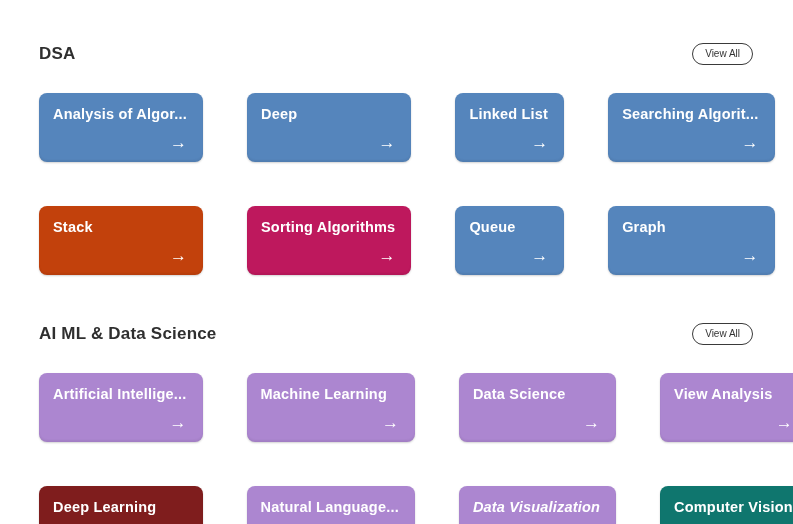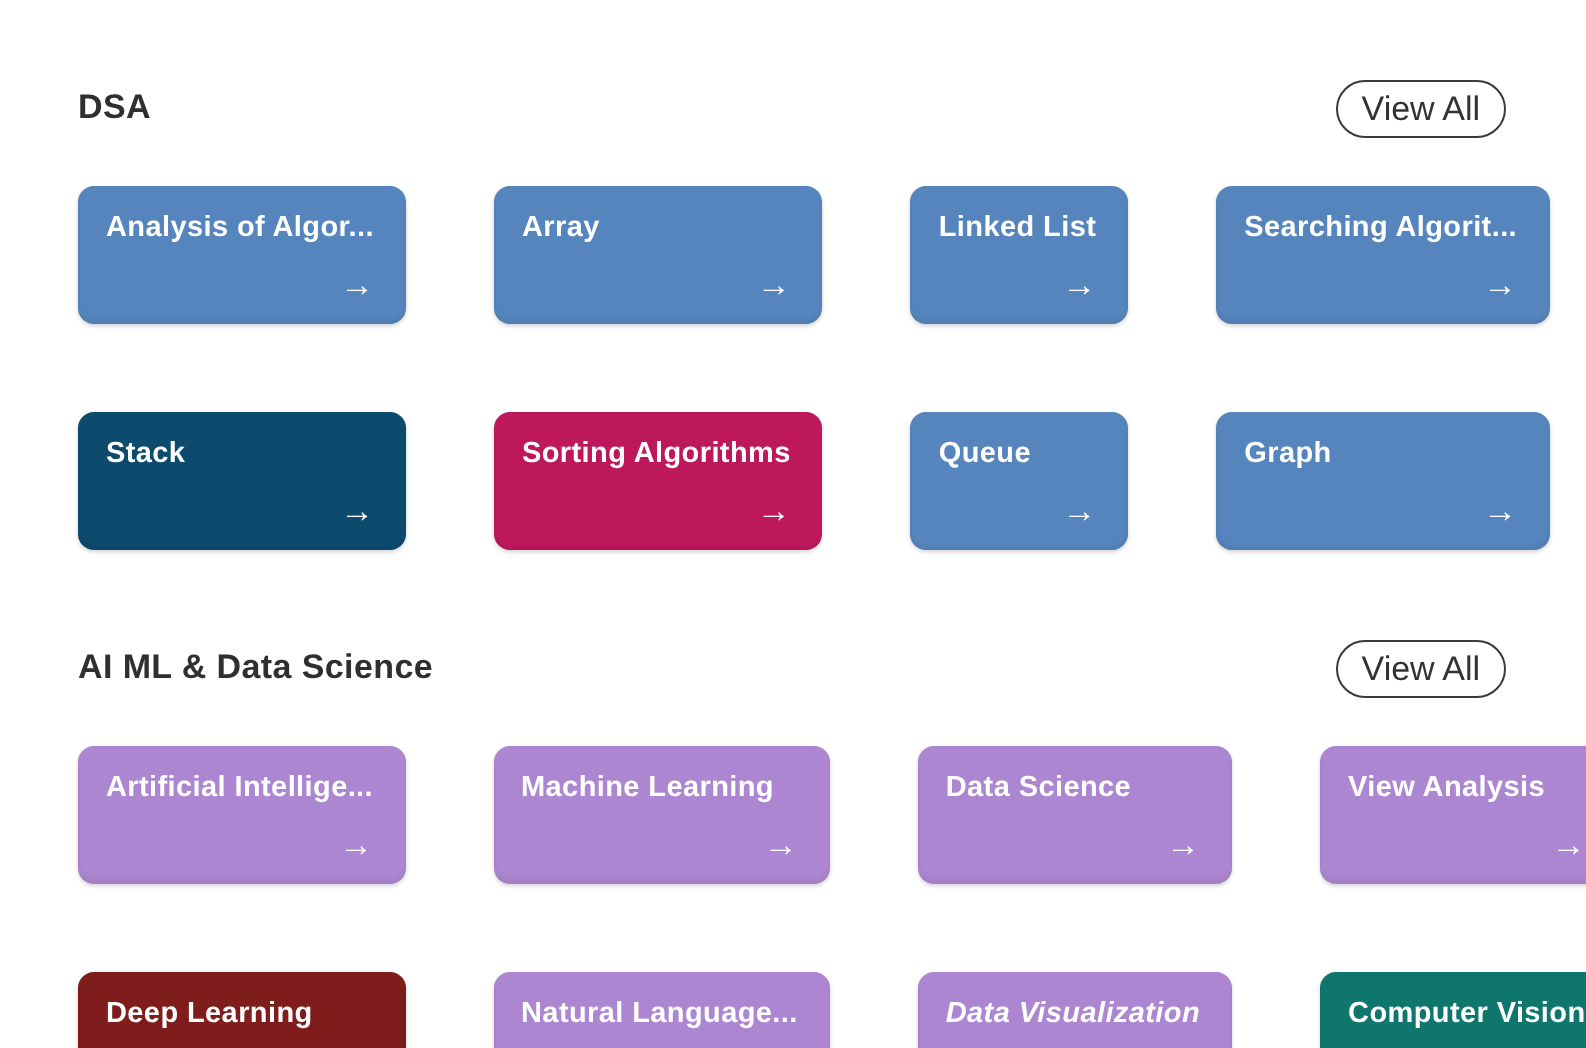--- a/index.html
+++ b/index.html
@@ -29,21 +29,21 @@
     color: #2f2f2f;
     letter-spacing: 0.2px;
   }
   .view-all-btn {
     margin-right: 10px;
     background: #ffffff;
     border: 1.4px solid #3a3a3a;
     border-radius: 999px;
     color: #333333;
     font-family: "Liberation Sans", sans-serif;
-    font-size: 17px;
+    font-size: 10px;
     line-height: 1;
     padding: 5px 12px;
     cursor: pointer;
     white-space: nowrap;
   }
   .card-grid {
     display: grid;
     grid-template-columns: repeat(4, 1fr);
     column-gap: 15px;
     row-gap: 18px;
@@ -84,32 +84,32 @@
     <div class="section-header">
       <h2 class="section-title">DSA</h2>
       <button class="view-all-btn">View All</button>
     </div>
     <div class="card-grid">
       <div class="card" style="background: rgb(85, 133, 188);">
         <span class="card-title">Analysis of Algor...</span>
         <span class="card-arrow">→</span>
       </div>
       <div class="card" style="background: rgb(85, 133, 188);">
-        <span class="card-title">Array</span>
+        <span class="card-title">Deep</span>
         <span class="card-arrow">→</span>
       </div>
       <div class="card" style="background: rgb(85, 133, 188);">
         <span class="card-title">Linked List</span>
         <span class="card-arrow">→</span>
       </div>
       <div class="card" style="background: rgb(85, 133, 188);">
         <span class="card-title">Searching Algorit...</span>
         <span class="card-arrow">→</span>
       </div>
-      <div class="card" style="background: #0c4a6e;">
+      <div class="card" style="background: #c2410c;">
         <span class="card-title">Stack</span>
         <span class="card-arrow">→</span>
       </div>
       <div class="card" style="background: #be185d;">
         <span class="card-title">Sorting Algorithms</span>
         <span class="card-arrow">→</span>
       </div>
       <div class="card" style="background: rgb(85, 133, 188);">
         <span class="card-title">Queue</span>
         <span class="card-arrow">→</span>

